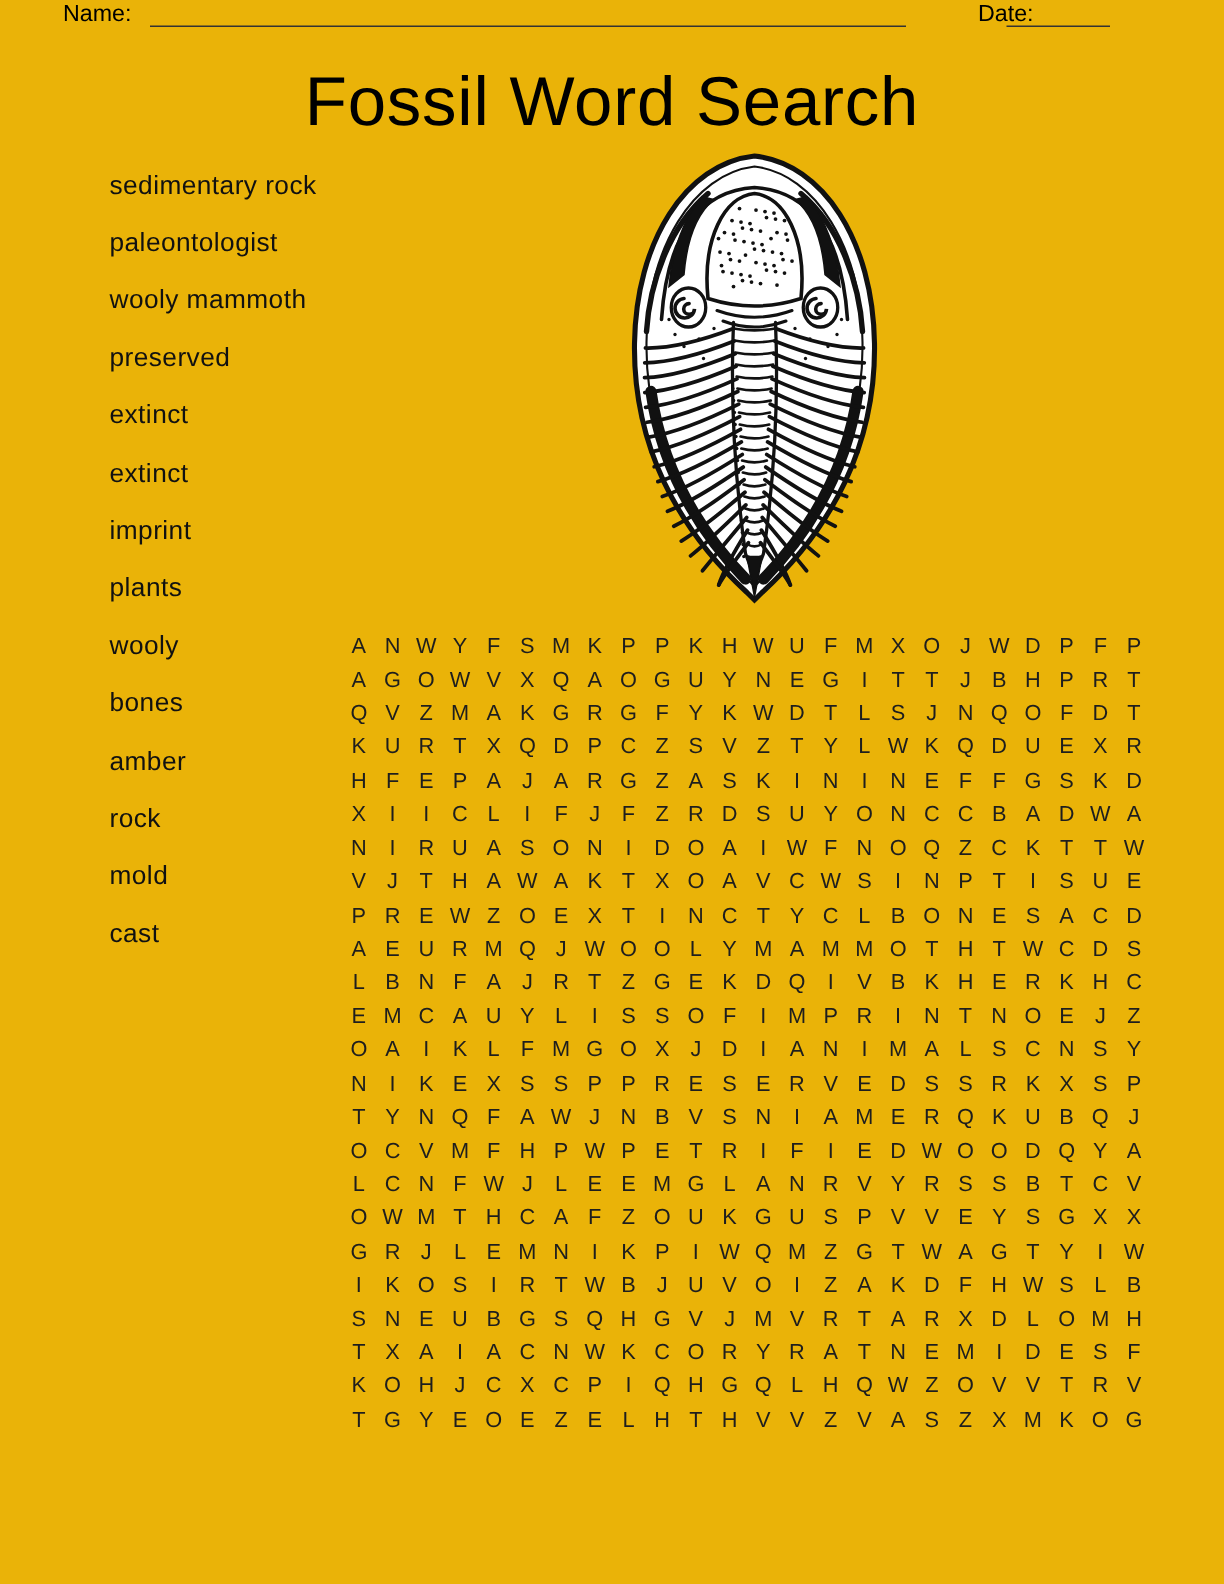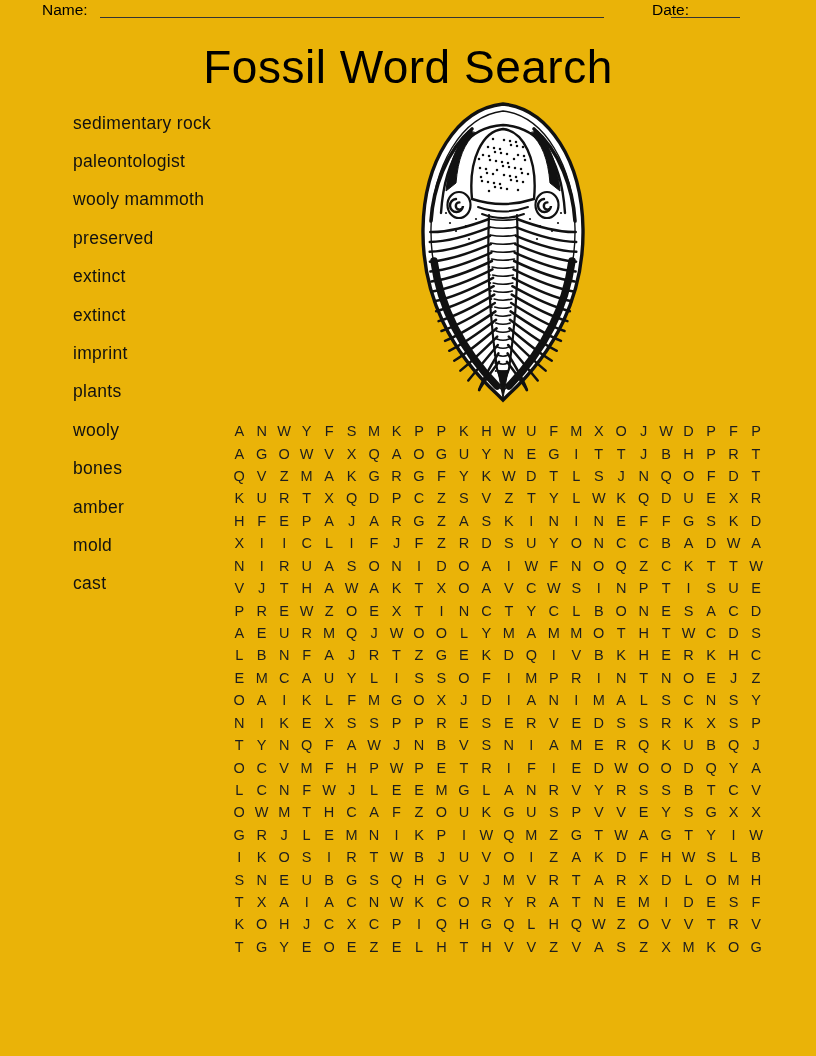--- a/index.html
+++ b/index.html
@@ -50,20 +50,21 @@
       <div class="word">paleontologist</div>
       <div class="word">wooly mammoth</div>
       <div class="word">preserved</div>
       <div class="word">extinct</div>
       <div class="word">extinct</div>
       <div class="word">imprint</div>
       <div class="word">plants</div>
       <div class="word">wooly</div>
       <div class="word">bones</div>
       <div class="word">amber</div>
+      <div class="word">rock</div>
       <div class="word">mold</div>
       <div class="word">cast</div>
     </div>
 
   <svg class="trilobite" viewBox="0 0 194 302">
     <g id="trilo-static" stroke="#111" fill="none" stroke-linecap="round">
 
       <path d="M97,3 C143,8 176,60 177,128 C178,196 148,252 102,294 L97,299 L92,294 C46,252 16,196 17,128 C18,60 51,8 97,3 Z" fill="#ffffff" stroke-width="3.4"></path>
 
       <path d="M97,10 C138,15 168,64 169,127 C170,190 142,244 97,290 C52,244 24,190 25,127 C26,64 56,15 97,10 Z" stroke-width="1.4"></path>

